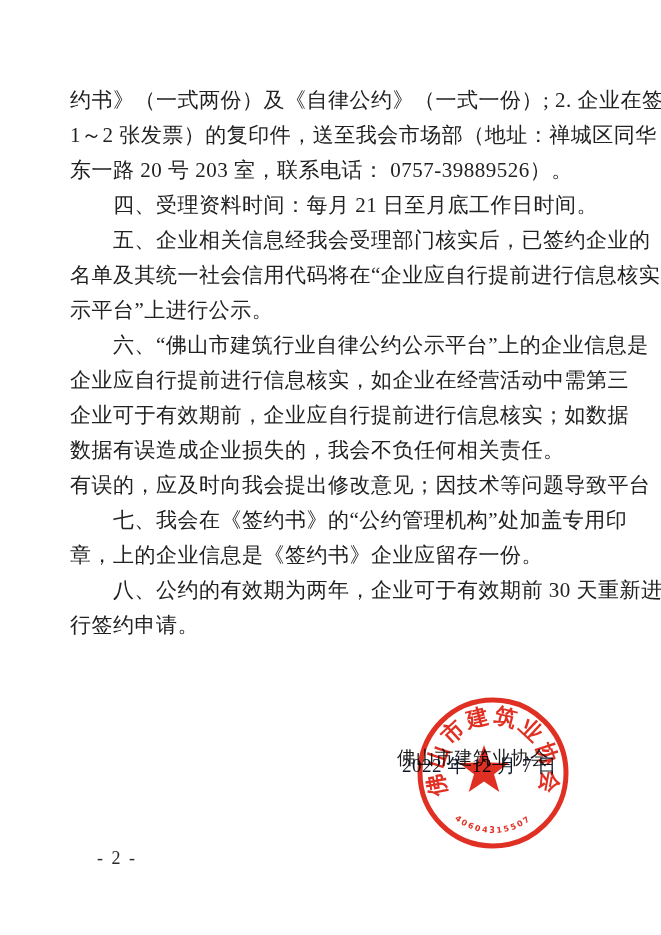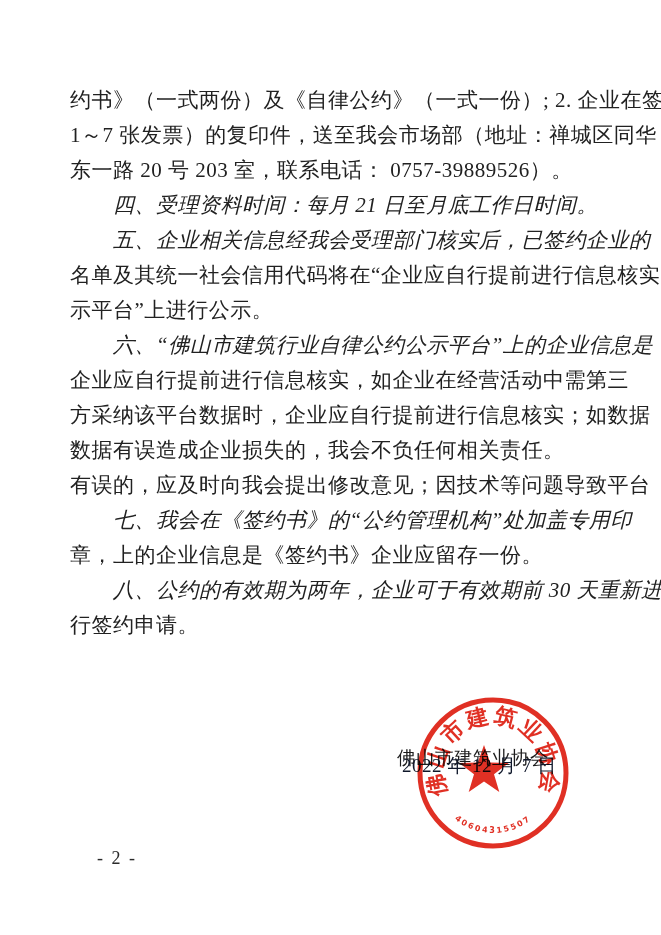--- a/index.html
+++ b/index.html
@@ -15,21 +15,21 @@
     position: absolute;
     left: 70px;
     top: 83px;
     width: 556px;
     font-size: 21px;
     line-height: 35px;
     letter-spacing: 0.5px;
     color: #212121;
   }
   .line { height: 35px; white-space: nowrap; }
-  .line.indent { padding-left: 43px; font-style: italic; }
+  .line.indent { padding-left: 43px; }
   .sig-org {
     position: absolute;
     left: 397px;
     top: 745px;
     font-size: 18.5px;
     letter-spacing: 0.5px;
     color: #1c1c1c;
     white-space: nowrap;
   }
   .sig-date {
@@ -72,29 +72,29 @@
     letter-spacing: 2px;
   }
 </style>
 </head>
 <body>
 
 <div class="page">
 
   <div class="body-text">
     <div class="line">约书》（一式两份）及《自律公约》（一式一份）; 2. 企业在签约</div>
-    <div class="line">1～7 张发票）的复印件，送至我会市场部（地址：禅城区同华</div>
+    <div class="line">1～2 张发票）的复印件，送至我会市场部（地址：禅城区同华</div>
     <div class="line">东一路 20 号 203 室，联系电话： 0757-39889526）。</div>
     <div class="line indent">四、受理资料时间：每月 21 日至月底工作日时间。</div>
     <div class="line indent">五、企业相关信息经我会受理部门核实后，已签约企业的</div>
     <div class="line">名单及其统一社会信用代码将在“企业应自行提前进行信息核实</div>
     <div class="line">示平台”上进行公示。</div>
     <div class="line indent">六、“佛山市建筑行业自律公约公示平台”上的企业信息是</div>
     <div class="line">企业应自行提前进行信息核实，如企业在经营活动中需第三</div>
-    <div class="line">方采纳该平台数据时，企业应自行提前进行信息核实；如数据</div>
+    <div class="line">企业可于有效期前，企业应自行提前进行信息核实；如数据</div>
     <div class="line">数据有误造成企业损失的，我会不负任何相关责任。</div>
     <div class="line">有误的，应及时向我会提出修改意见；因技术等问题导致平台</div>
     <div class="line indent">七、我会在《签约书》的“公约管理机构”处加盖专用印</div>
     <div class="line">章，上的企业信息是《签约书》企业应留存一份。</div>
     <div class="line indent">八、公约的有效期为两年，企业可于有效期前 30 天重新进</div>
     <div class="line">行签约申请。</div>
   </div>
 
   <div class="sig-org">佛山市建筑业协会</div>
   <div class="sig-date">2022 年 12 月 7 日</div>

